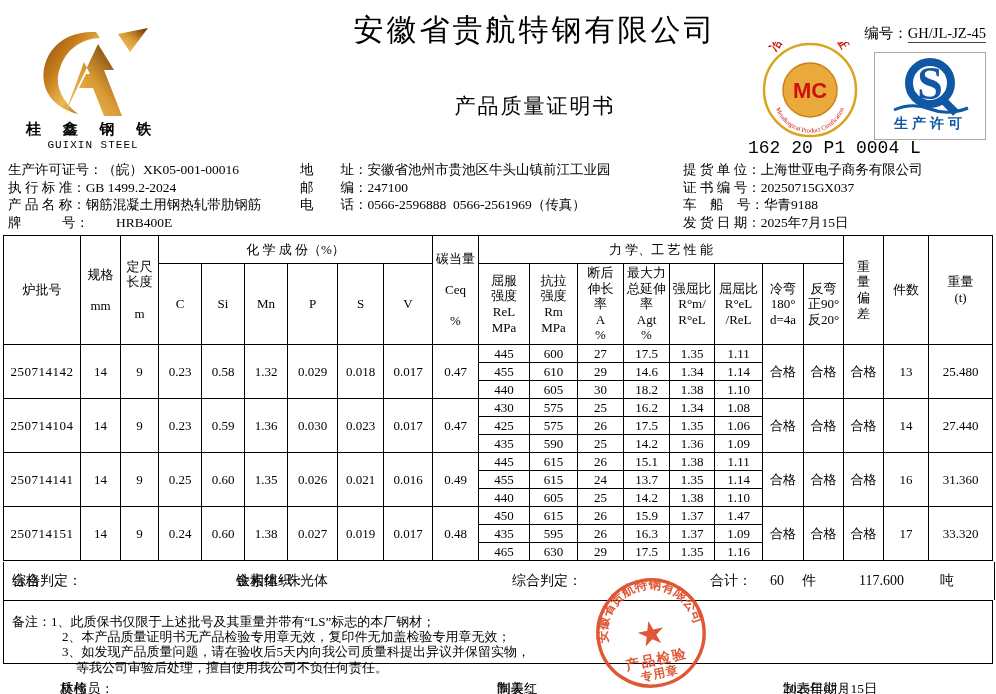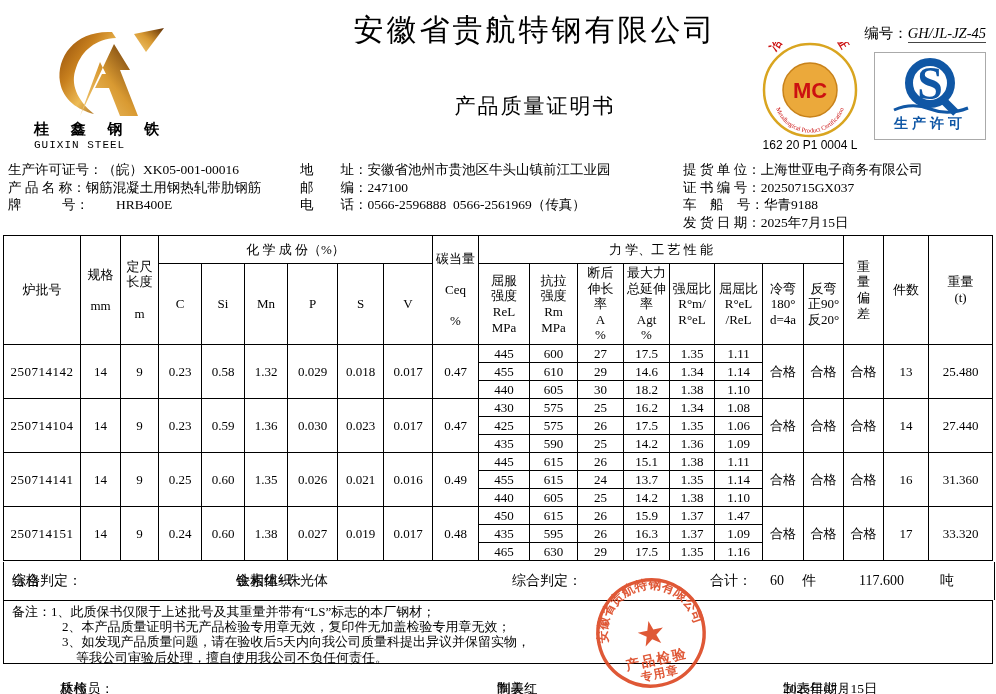--- a/index.html
+++ b/index.html
@@ -1,29 +1,29 @@
 <!DOCTYPE html>
 <html><head>
 <meta charset="utf-8">
 <style>
   html,body{margin:0;padding:0;background:#fff;}
   body{width:996px;height:694px;font-family:"Liberation Serif","DejaVu Serif",serif;color:#000;}
   .sheet{position:relative;width:996px;height:694px;overflow:hidden;background:#fff;}
 
   
-  .logo-block{position:absolute;left:34px;top:26px;width:150px;}
+  .logo-block{position:absolute;left:18px;top:26px;width:150px;text-align:center;}
   .logo-art{display:block;margin:0 auto;}
   .logo-cn{font-size:15px;font-weight:bold;letter-spacing:9px;margin-top:2px;white-space:nowrap;}
   .logo-en{font-family:"Liberation Mono","DejaVu Sans Mono",monospace;font-size:11px;letter-spacing:1px;white-space:nowrap;}
   .title{position:absolute;left:290px;top:10px;width:490px;text-align:center;font-size:30px;letter-spacing:3px;}
   .subtitle{position:absolute;left:290px;top:92px;width:490px;text-align:center;font-size:21px;letter-spacing:2px;}
   .serial{position:absolute;right:10px;top:24px;font-size:14.5px;white-space:nowrap;}
-  .serial .v{border-bottom:1px solid #444;padding-bottom:1px;font-style:italic;}
+  .serial .v{border-bottom:1px solid #444;padding-bottom:1px;}
   .mc-badge{position:absolute;left:762px;top:42px;}
-  .mc-code{position:absolute;left:748px;top:138px;width:124px;text-align:center;font-family:Liberation Sans, sans-serif;font-size:12px;white-space:nowrap;}
+  .mc-code{position:absolute;left:748px;top:138px;width:124px;text-align:center;font-family:Liberation Mono, monospace;font-size:18px;white-space:nowrap;}
   .qs-badge{position:absolute;left:874px;top:52px;width:110px;height:86px;border:1px solid #aaa;background:#fff;text-align:center;}
   .qs-caption{font-size:14px;font-weight:bold;letter-spacing:4px;color:#1057a5;margin-top:-6px;}
 
   
   .info{position:absolute;top:161px;left:0;width:996px;font-size:13.5px;}
   .info .col{position:absolute;top:0;}
   .info .c1{left:8px;width:292px;}
   .info .c2{left:300px;width:338px;}
   .info .c3{left:640px;width:352px;margin-left:43px;}
   .info .line{height:17.6px;line-height:17.6px;white-space:pre;overflow:visible;}
@@ -33,21 +33,21 @@
   table{border-collapse:collapse;table-layout:fixed;width:990px;}
   th,td{border:1px solid #000;font-weight:normal;font-size:13px;text-align:center;vertical-align:middle;padding:0;white-space:pre-line;line-height:1.2;overflow:hidden;}
   tr.h1 th{height:27px;}
   tr.h2 th{height:80px;}
   tr.sub td{height:17px;}
   td.batch{font-size:13px;letter-spacing:0.5px;}
 
   
   .summary{position:absolute;top:562px;left:3px;width:990px;height:38px;border-left:1px solid #000;border-right:1px solid #000;font-size:14px;}
   .summary span{position:absolute;top:0;line-height:38px;white-space:nowrap;}
-  .notes{position:absolute;top:600px;left:3px;width:990px;height:64px;border:1px solid #000;font-size:13px;padding-top:3px;box-sizing:border-box;}
+  .notes{position:absolute;top:600px;left:3px;width:990px;height:64px;border:1px solid #000;font-size:13px;padding-top:13px;box-sizing:border-box;}
   .notes .n{line-height:15.2px;white-space:nowrap;}
   .n0{padding-left:8px;}
   .n1{padding-left:58px;}
   .n2{padding-left:72px;}
   .footer{position:absolute;top:668px;left:0;width:996px;font-size:13.5px;}
   .footer span{position:absolute;top:6px;white-space:nowrap;}
   .f1{left:60px;} .f2{left:497px;} .f3{left:783px;}
 
   
   .stamp{position:absolute;left:592px;top:574px;width:118px;height:118px;transform:rotate(-12deg);opacity:0.92;pointer-events:none;z-index:5;}
@@ -104,20 +104,21 @@
       <path d="M66 46 L 80 60" stroke="#1057a5" stroke-width="8" fill="none"></path>
       <path d="M18 57 Q 36 49 54 56 T 92 55" stroke="#1057a5" stroke-width="3" fill="none"></path>
       <text x="54" y="46" text-anchor="middle" font-size="46" font-weight="bold" fill="#1057a5">S</text>
     </svg>
     <div class="qs-caption">生产许可</div>
   </div>
 
   <div class="info">
     <div class="col c1">
       <div class="line"><span>生产许可证号：</span><span>（皖）XK05-001-00016</span></div>
+      <div class="line"><span>执 行 标 准：</span><span>GB 1499.2-2024</span></div>
       <div class="line"><span>产 品 名 称：</span><span>钢筋混凝土用钢热轧带肋钢筋</span></div>
       <div class="line"><span>牌　　　号：</span><span>　　HRB400E</span></div>
     </div>
     <div class="col c2">
       <div class="line"><span>地　　址：</span><span>安徽省池州市贵池区牛头山镇前江工业园</span></div>
       <div class="line"><span>邮　　编：</span><span>247100</span></div>
       <div class="line"><span>电　　话：</span><span>0566-2596888  0566-2561969（传真）</span></div>
     </div>
     <div class="col c3">
       <div class="line"><span>提 货 单 位：</span><span>上海世亚电子商务有限公司</span></div>

